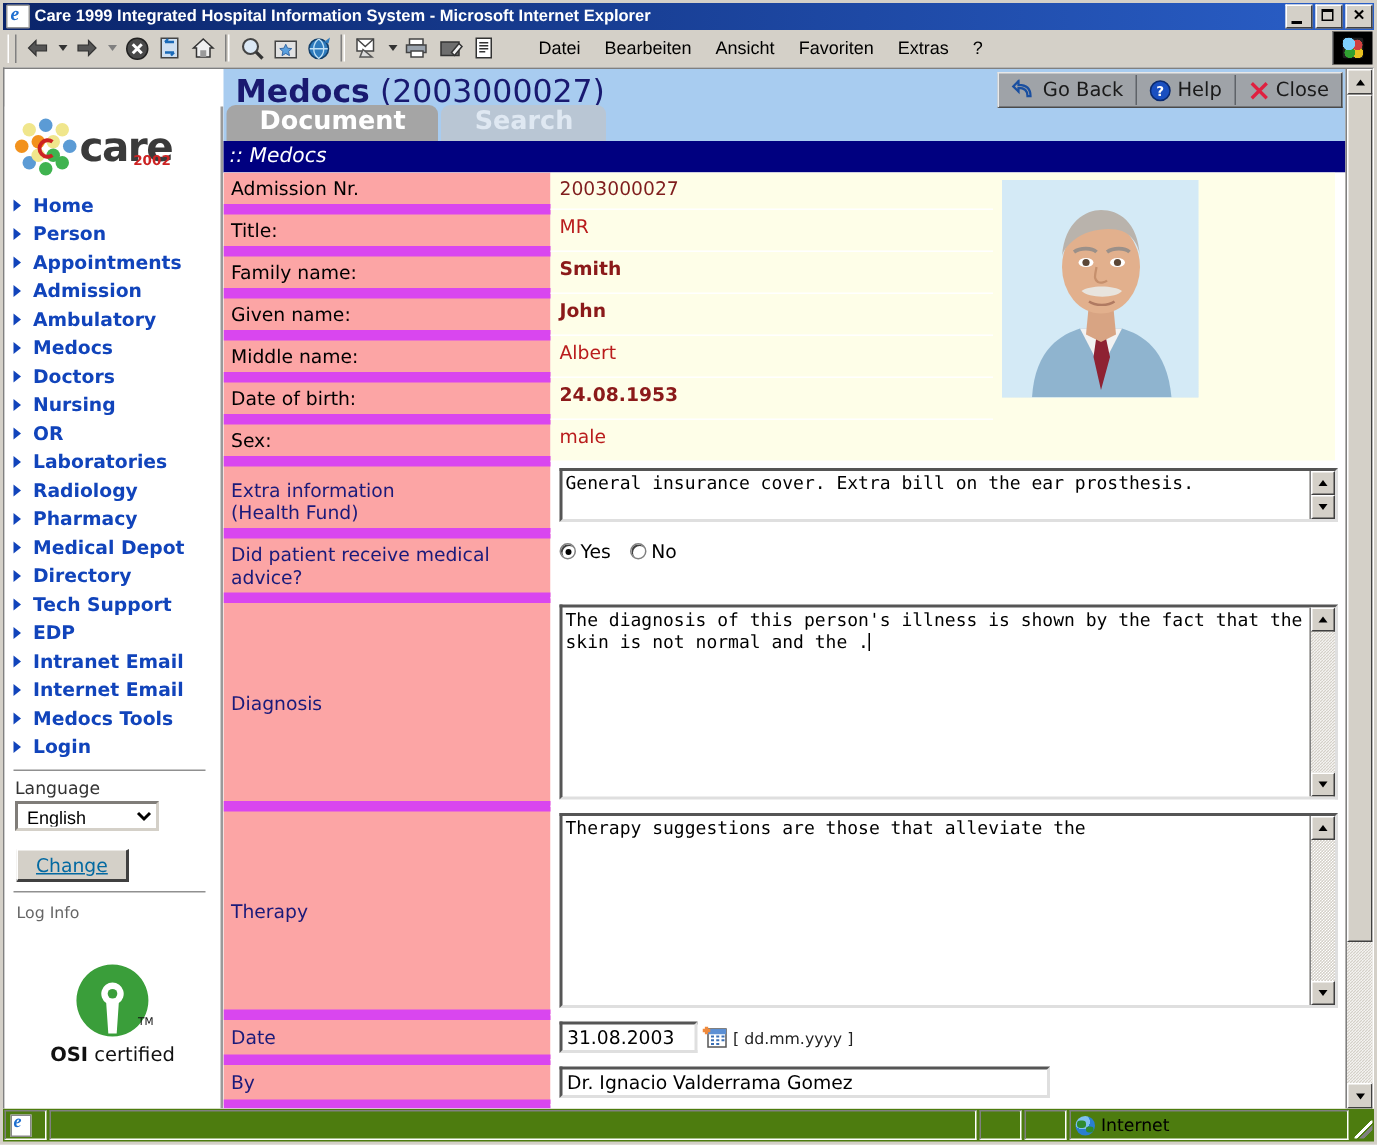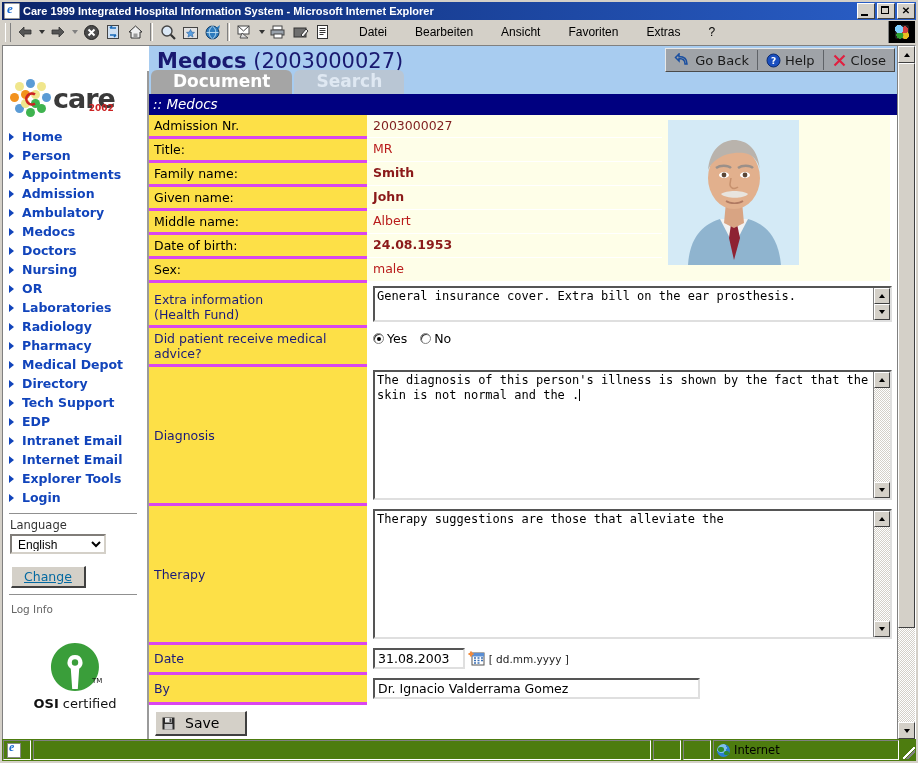--- a/index.html
+++ b/index.html
@@ -60,21 +60,21 @@
     padding-left:2px;
   }
   .grip{width:4px;height:19px;margin:0 3px 0 1px;
     border-left:1px solid #fff;border-right:1px solid #808080;}
   .tbsep{width:1px;height:18px;margin:0 4px;
     border-left:1px solid #808080;border-right:1px solid #fff;}
   .tbtn{width:22px;height:21px;display:flex;align-items:center;justify-content:center;position:relative;}
   .tbtn.sm{width:11px;}
   .caret{width:0;height:0;border-left:3px solid transparent;border-right:3px solid transparent;border-top:4px solid #333;}
   .caret.dim{border-top-color:#808080;}
-  .menubar{display:flex;align-items:center;margin-left:18px;gap:12px;}
+  .menubar{display:flex;align-items:center;margin-left:18px;gap:0;}
   .menubar span{padding:2px 8px;font-size:12px;color:#000;}
   .ielogo{
     width:26px;height:22px;margin-left:auto;margin-right:1px;
     background:#000;position:relative;overflow:hidden;
     border-left:1px solid #808080;
   }
   .ielogo:before{
     content:"";position:absolute;left:6px;top:4px;width:14px;height:14px;
     background:
       radial-gradient(circle at 30% 30%, #7fd0ff 0 30%, transparent 31%),
@@ -189,21 +189,21 @@
   .tab.inactive{background:#b9c6d4;color:#dfe8f2;}
   .crumb{
     background:#000080;color:#fff;font-size:13.5px;
     font-family:"DejaVu Sans",sans-serif;
     padding:2px 0 3px 4px;flex:0 0 auto;font-style:italic;
   }
   .formarea{flex:1 1 auto;overflow:hidden;background:#fff;}
   table.form{border-collapse:collapse;width:741px;table-layout:fixed;}
   table.form td{padding:0;vertical-align:top;}
   .lbl{
-    width:213px;background:#fde047;border-bottom:3px solid #d946ef;
+    width:213px;background:#fca5a5;border-bottom:7px solid #d946ef;
     font-size:12.5px;color:#000;padding:3px 0 3px 5px !important;
     font-family:"DejaVu Sans",sans-serif;
   }
   .lbl.blue{color:#1a1a7a;}
   .val{
     background:#fefee8;border-bottom:1px solid #ffffff;
     font-size:12.5px;padding:3px 0 3px 6px !important;
     font-family:"DejaVu Sans",sans-serif;color:#b91c1c;
   }
   .val.red{color:#7f1d1d;}
@@ -561,21 +561,21 @@
         <div class="navitem">
             <span class="arw"></span>
             <span>Intranet Email</span>
           </div>
         <div class="navitem">
             <span class="arw"></span>
             <span>Internet Email</span>
           </div>
         <div class="navitem">
             <span class="arw"></span>
-            <span>Explorer Tools</span>
+            <span>Medocs Tools</span>
           </div>
         <div class="navitem">
             <span class="arw"></span>
             <span>Login</span>
           </div>
       </div>
 
       <div class="sidesep"></div>
       <div class="lang-label">Language</div>
       <div class="selwrap">

